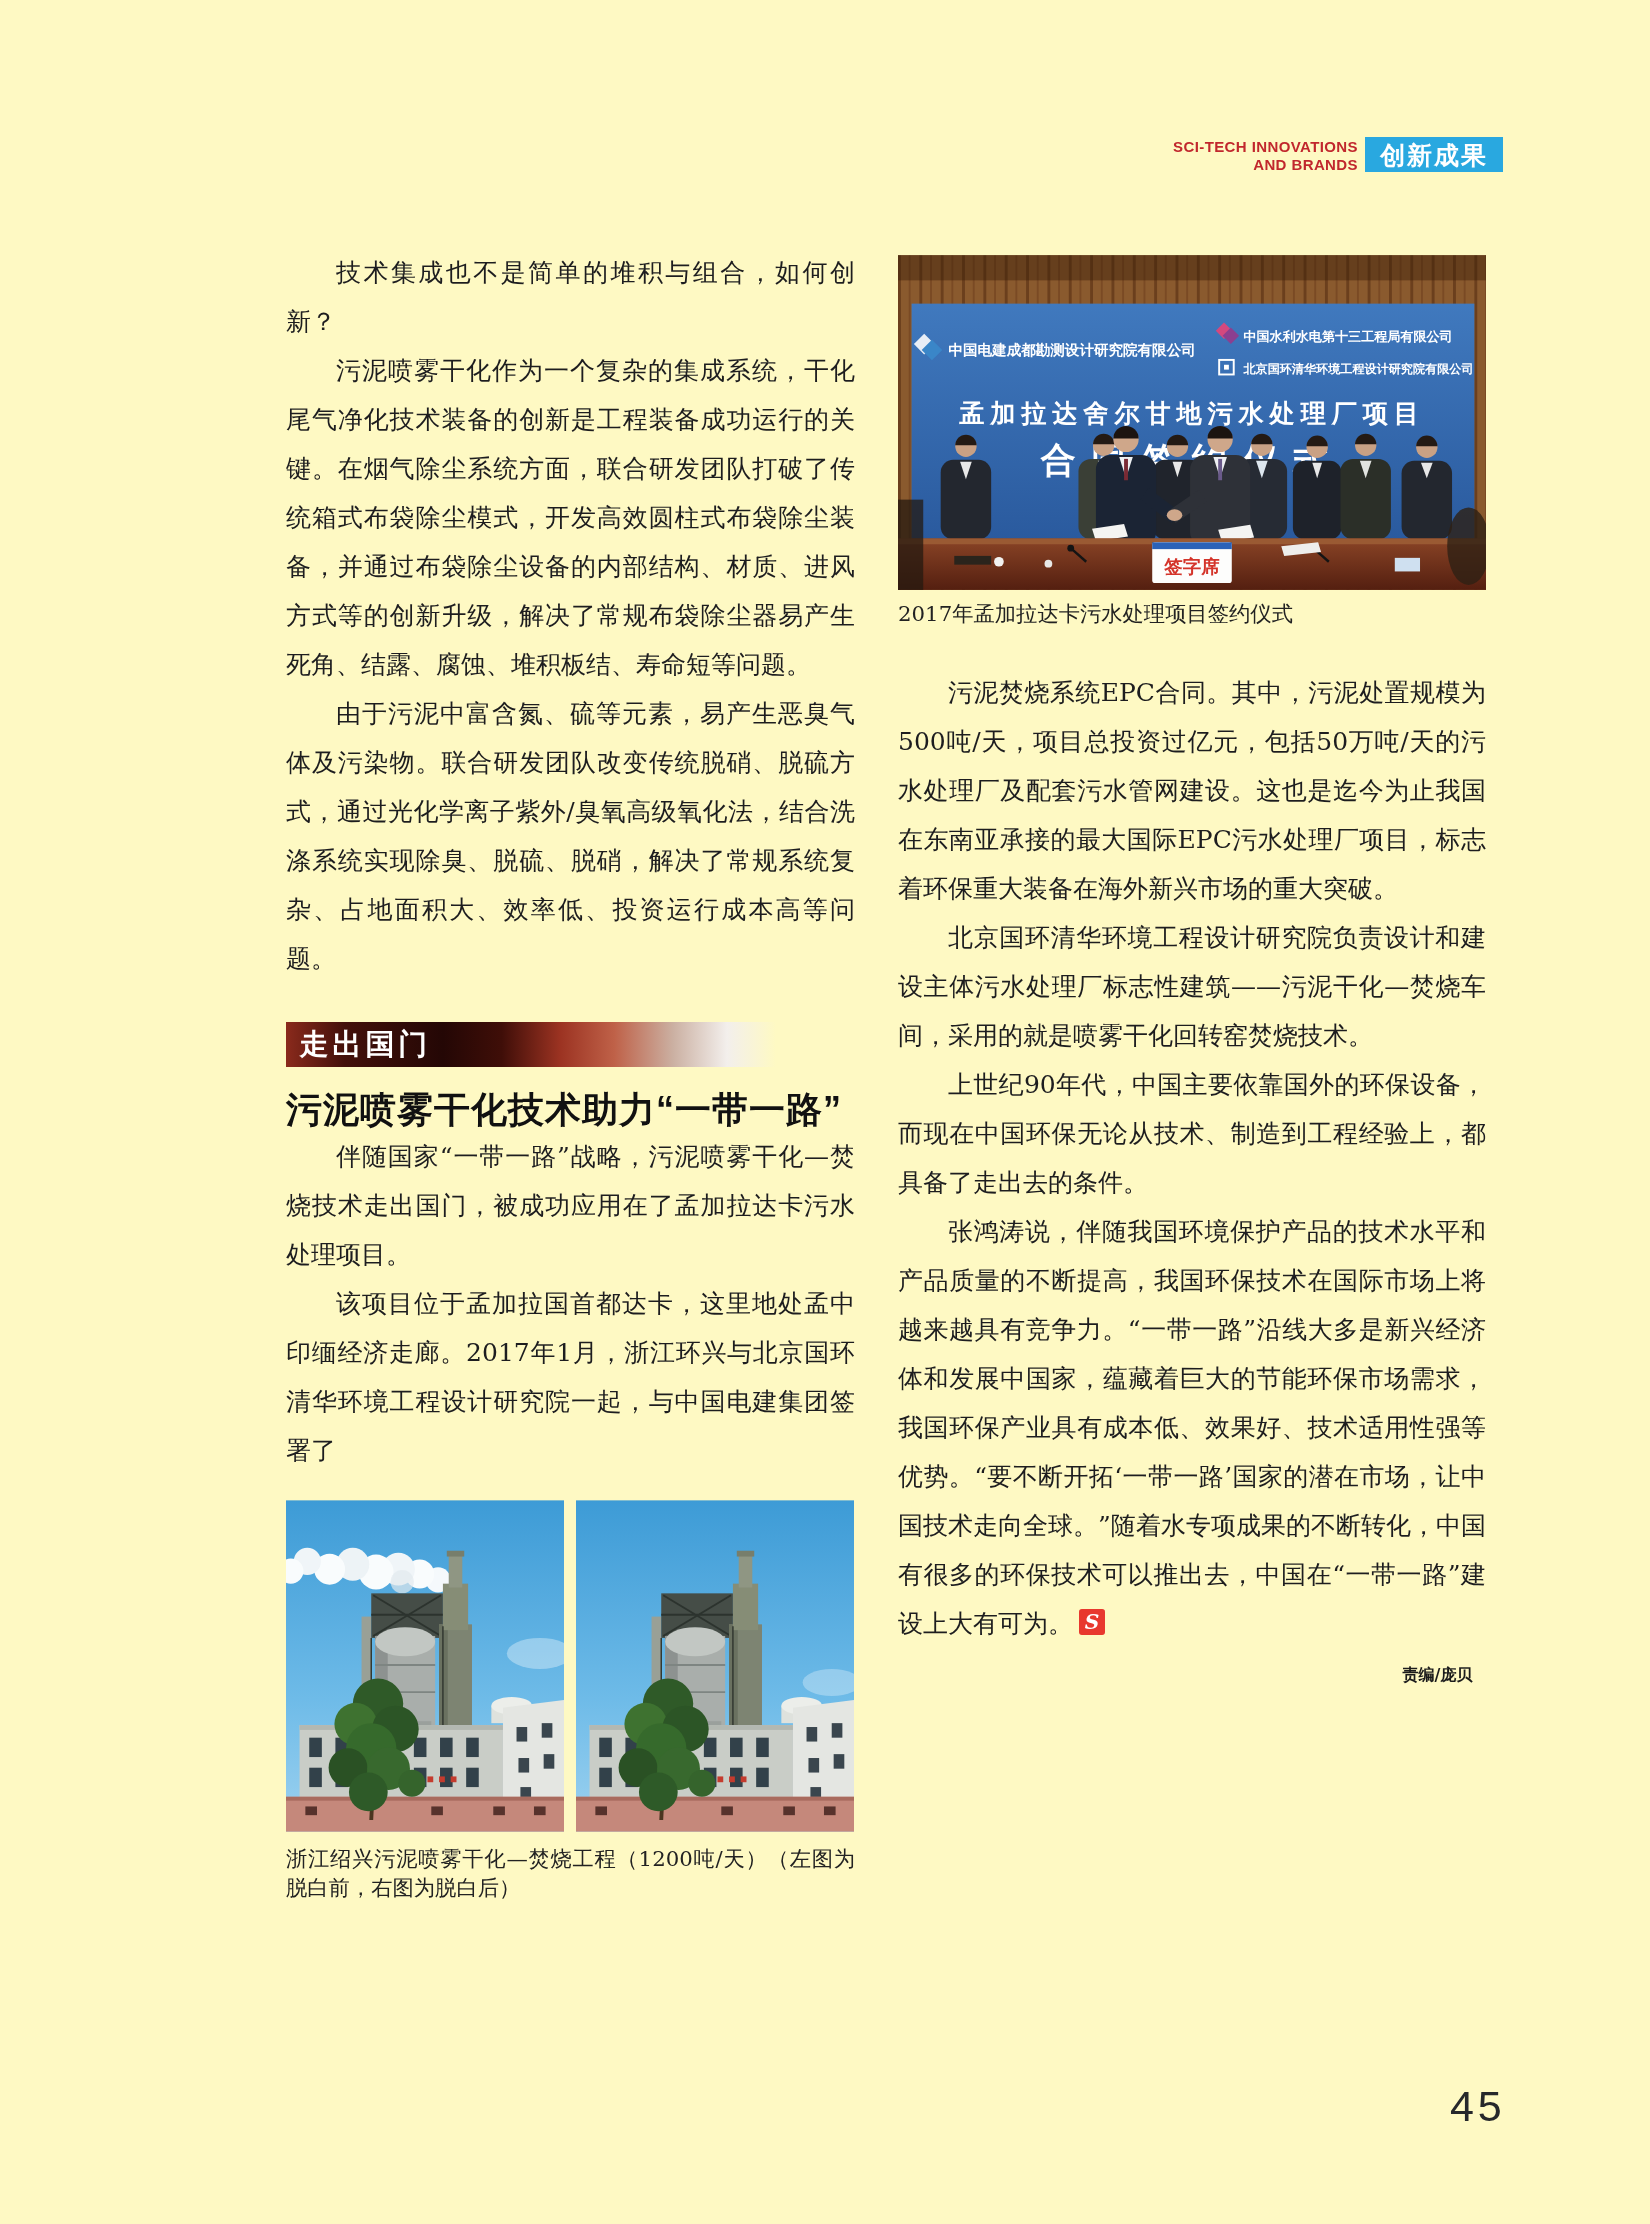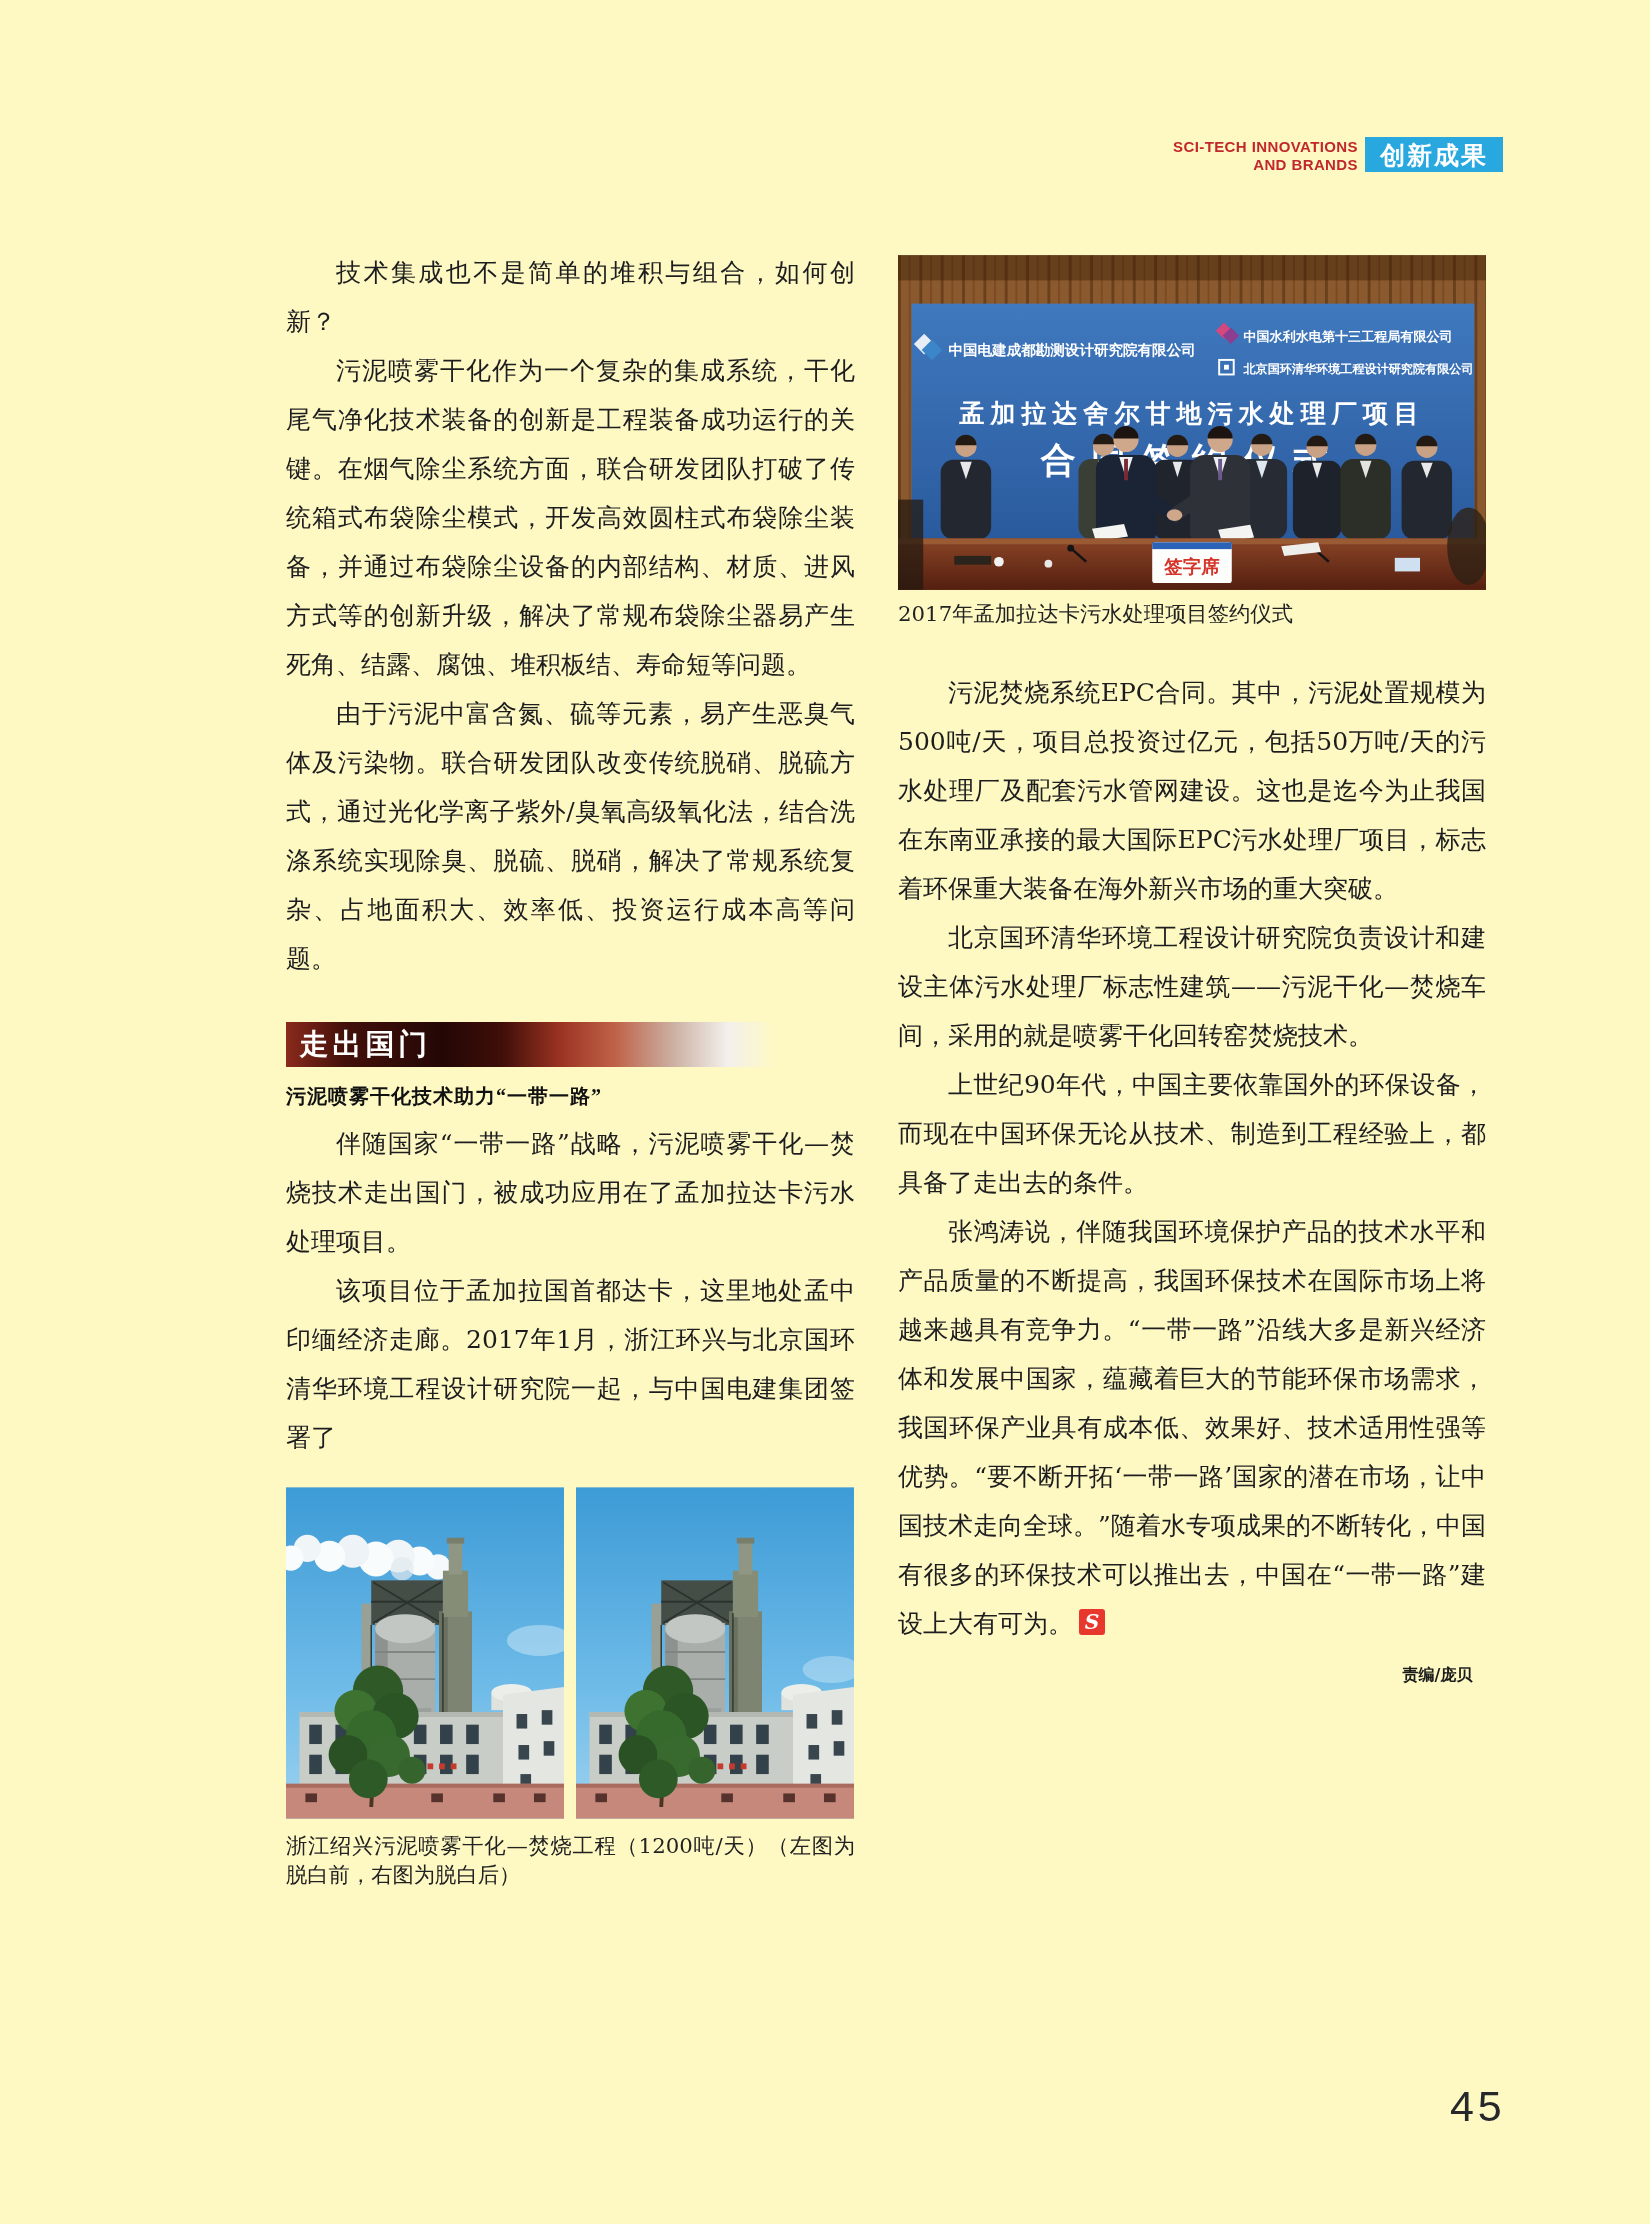--- a/index.html
+++ b/index.html
@@ -14,22 +14,22 @@
              font-family:"DejaVu Sans","Liberation Sans",sans-serif;font-weight:bold;font-size:25px;letter-spacing:1.9px;}
   
   .col-left{position:absolute;left:286px;top:248px;width:569px;}
   .col-right{position:absolute;left:898px;top:255px;width:588px;}
   .body-text p{margin:0;font-size:25px;line-height:49px;color:#1d1d1f;text-align:justify;text-indent:2em;}
   
   .section-banner{margin-top:39px;width:490px;height:45px;display:flex;align-items:center;
     padding-left:13.6px;box-sizing:border-box;color:#ffffff;
     font-family:"DejaVu Sans","Liberation Sans",sans-serif;font-weight:bold;font-size:29px;letter-spacing:3.9px;
     background:linear-gradient(90deg,#8a2a1c 0%,#43100a 12%,#240705 32%,#3f0e08 44%,#9c3322 56%,#bf6148 67%,#cbb0a2 79%,#f3efec 90%,rgba(255,255,255,0) 100%);}
-  .section-title{margin-top:7px;font-family:Liberation Serif, serif;
-    font-weight:bold;font-size:20px;line-height:45px;color:#111;letter-spacing:1px;}
+  .section-title{margin-top:20px;font-family:Liberation Sans, sans-serif;
+    font-weight:bold;font-size:36px;line-height:45px;color:#111;letter-spacing:1px;}
   
   .photo-row{display:flex;gap:11.6px;margin-top:25px;}
   .caption{font-size:21.3px;line-height:29px;color:#222;text-align:justify;margin-top:11.6px;}
   .photo-caption{font-size:21.3px;line-height:27px;color:#222;margin-top:9.7px;}
   .right-body{margin-top:41px;}
   .endmark{display:inline-block;width:26px;height:26px;vertical-align:-2.9px;margin-left:5.8px;}
   .editor-credit{margin-top:17.5px;padding-right:13.6px;text-align:right;font-weight:bold;font-size:16px;color:#1b1b1b;}
   .page-number{position:absolute;left:1450px;top:2082px;font-family:"Liberation Sans","DejaVu Sans",sans-serif;
     font-size:43px;color:#26282b;letter-spacing:3.9px;}
   svg{display:block;}

